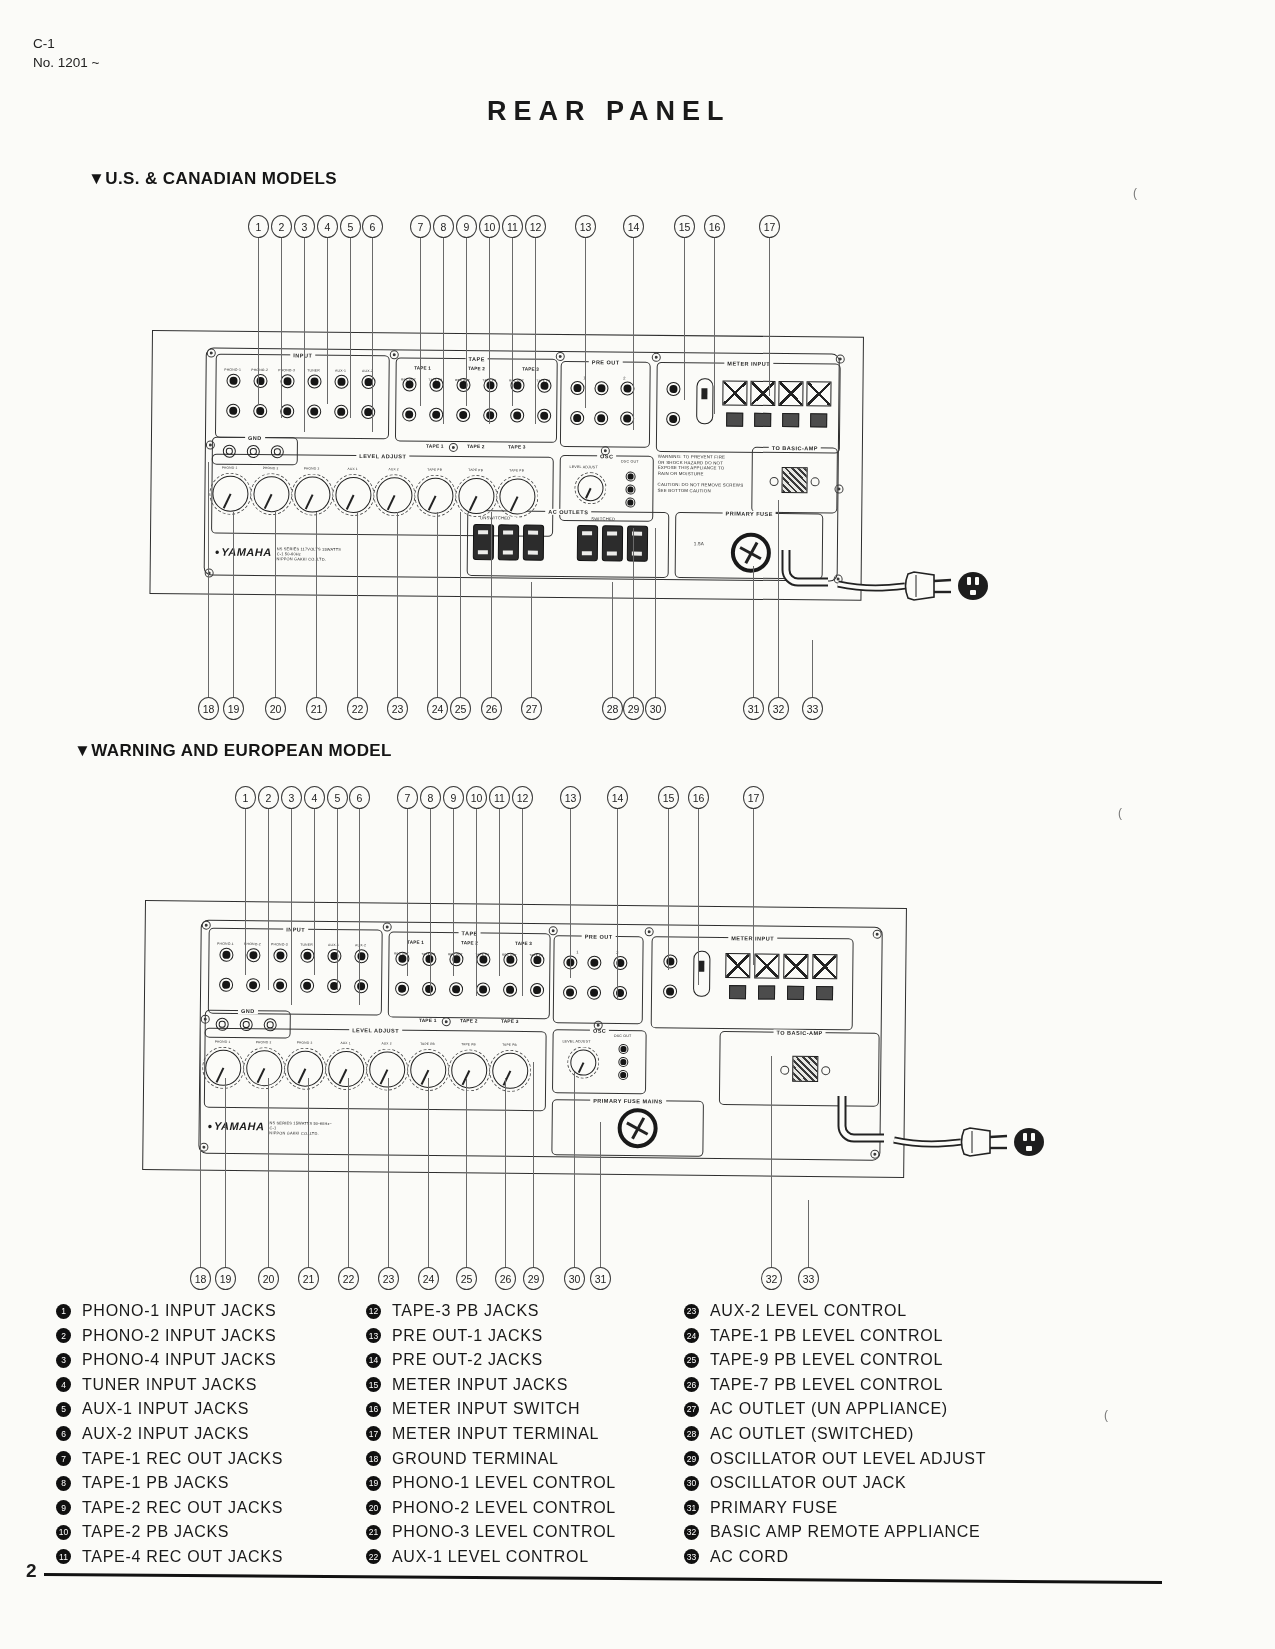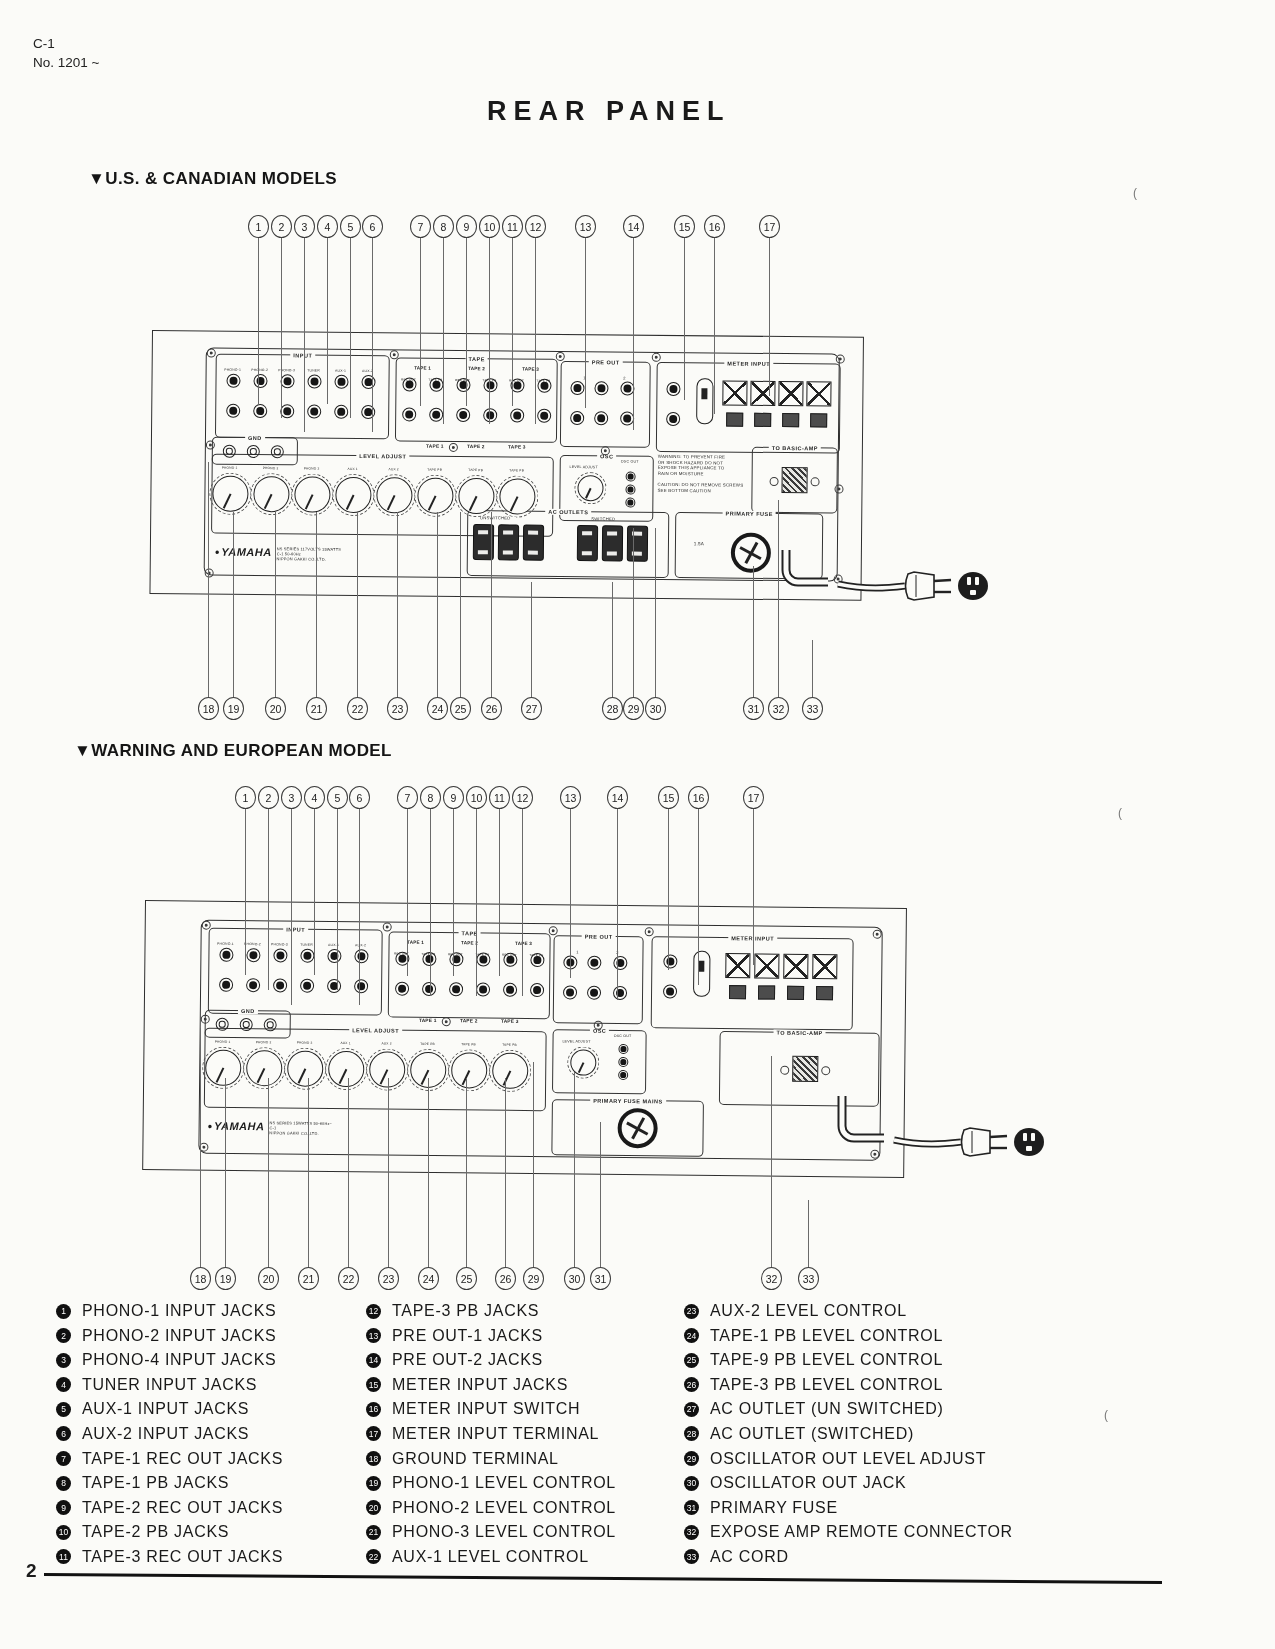--- a/index.html
+++ b/index.html
@@ -595,21 +595,21 @@
       <div class="lrow">
       <span class="lbadge">9</span>
       <span class="ltxt">TAPE-2 REC OUT JACKS</span>
     </div>
       <div class="lrow">
       <span class="lbadge">10</span>
       <span class="ltxt">TAPE-2 PB JACKS</span>
     </div>
       <div class="lrow">
       <span class="lbadge">11</span>
-      <span class="ltxt">TAPE-3 REC OUT JACKS</span>
+      <span class="ltxt">TAPE-4 REC OUT JACKS</span>
     </div>
     </div>
   <div class="lcol" style="left:366px;top:1303px">
 
   <div class="lrow">
       <span class="lbadge">12</span>
       <span class="ltxt">TAPE-3 PB JACKS</span>
     </div>
       <div class="lrow">
       <span class="lbadge">13</span>
@@ -661,45 +661,45 @@
       <div class="lrow">
       <span class="lbadge">24</span>
       <span class="ltxt">TAPE-1 PB LEVEL CONTROL</span>
     </div>
       <div class="lrow">
       <span class="lbadge">25</span>
       <span class="ltxt">TAPE-9 PB LEVEL CONTROL</span>
     </div>
       <div class="lrow">
       <span class="lbadge">26</span>
-      <span class="ltxt">TAPE-3 PB LEVEL CONTROL</span>
+      <span class="ltxt">TAPE-7 PB LEVEL CONTROL</span>
     </div>
       <div class="lrow">
       <span class="lbadge">27</span>
-      <span class="ltxt">AC OUTLET (UN SWITCHED)</span>
+      <span class="ltxt">AC OUTLET (UN APPLIANCE)</span>
     </div>
       <div class="lrow">
       <span class="lbadge">28</span>
       <span class="ltxt">AC OUTLET (SWITCHED)</span>
     </div>
       <div class="lrow">
       <span class="lbadge">29</span>
       <span class="ltxt">OSCILLATOR OUT LEVEL ADJUST</span>
     </div>
       <div class="lrow">
       <span class="lbadge">30</span>
       <span class="ltxt">OSCILLATOR OUT JACK</span>
     </div>
       <div class="lrow">
       <span class="lbadge">31</span>
       <span class="ltxt">PRIMARY FUSE</span>
     </div>
       <div class="lrow">
       <span class="lbadge">32</span>
-      <span class="ltxt">EXPOSE AMP REMOTE CONNECTOR</span>
+      <span class="ltxt">BASIC AMP REMOTE APPLIANCE</span>
     </div>
       <div class="lrow">
       <span class="lbadge">33</span>
       <span class="ltxt">AC CORD</span>
     </div>
     </div>
 
   <div class="rule"></div>
   <div class="pageno">2</div>
 

